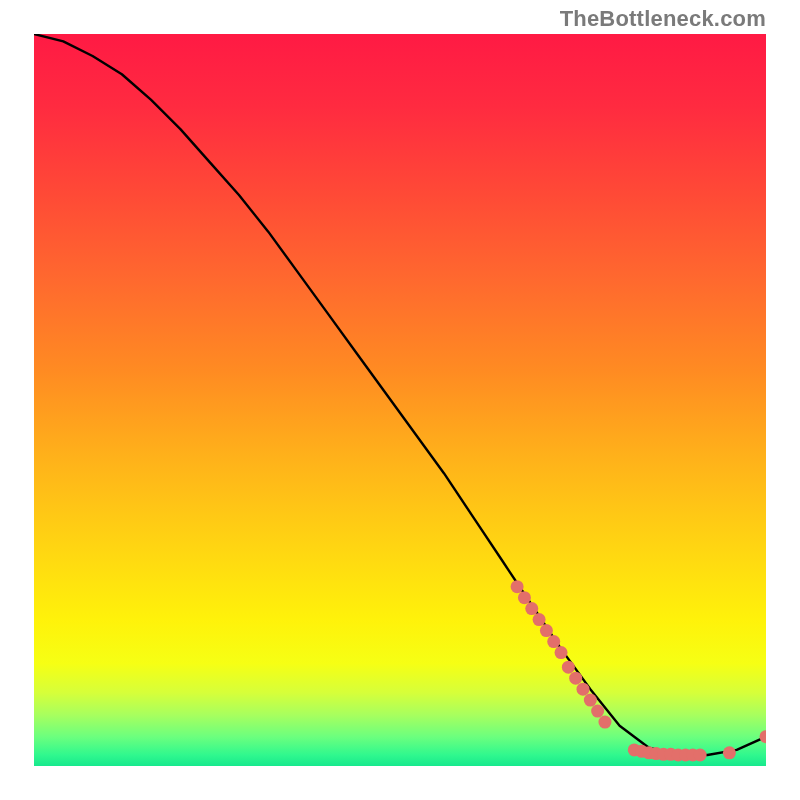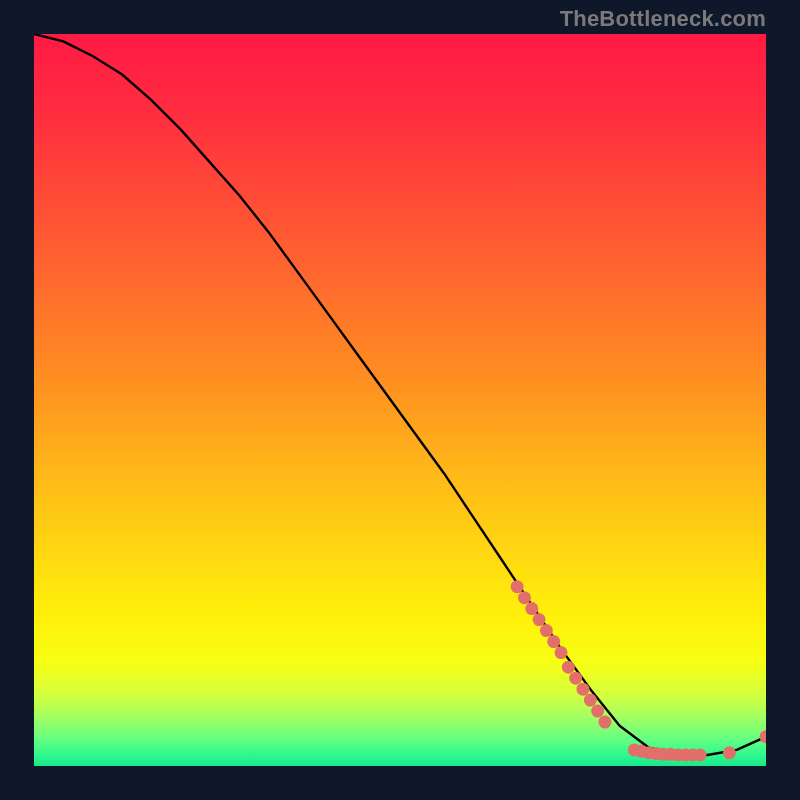--- a/index.html
+++ b/index.html
@@ -8,21 +8,21 @@
     width: 800px;
     height: 800px;
     background: #000;
     overflow: hidden;
     font-family: Arial, Helvetica, sans-serif;
   }
   .stage {
     position: relative;
     width: 800px;
     height: 800px;
-    background: #0f172a;
+    background: #ffffff;
   }
   .plot {
     position: absolute;
     left: 34px;
     top: 34px;
     width: 732px;
     height: 732px;
   }
   .plot svg {
     display: block;

